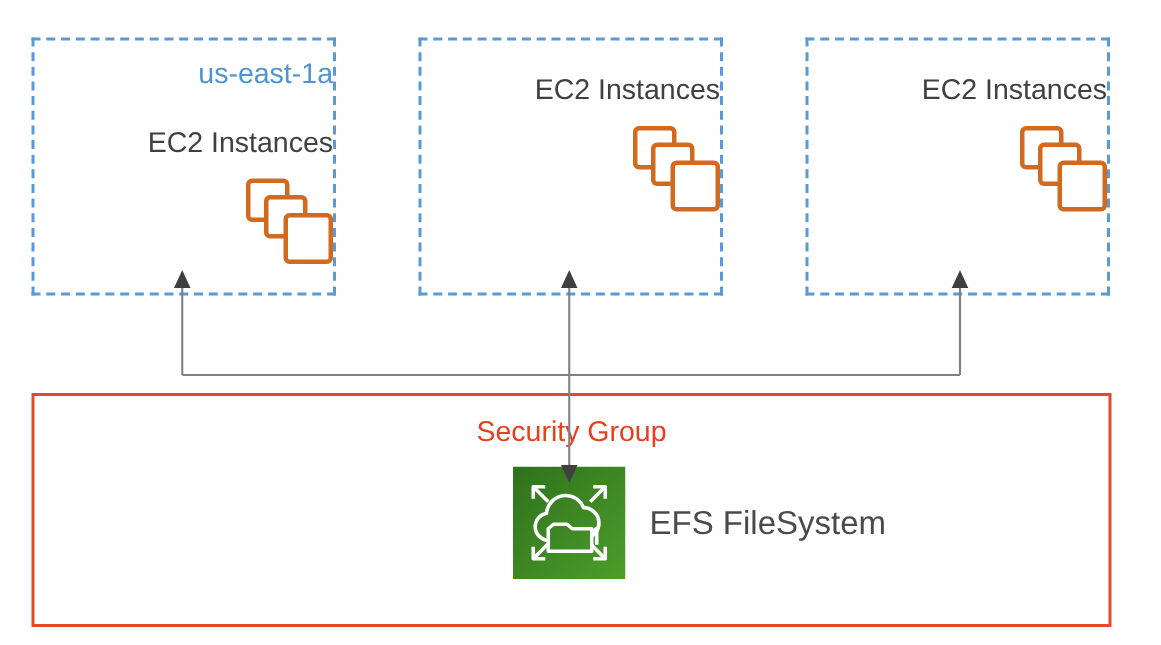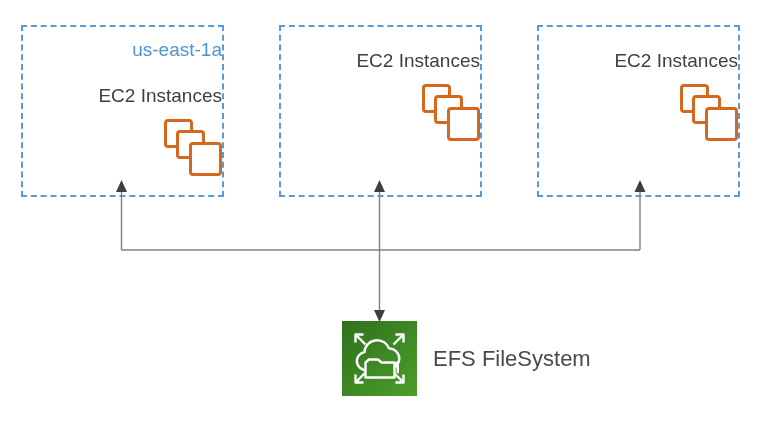--- a/index.html
+++ b/index.html
@@ -29,21 +29,21 @@
     position:absolute;left:21px;top:262px;width:720px;height:156px;
     border:2px solid #E7472C;box-sizing:border-box;z-index:1;
   }
   .sg-label{
     position:relative;z-index:6;margin-top:13px;width:100%;
     text-align:center;font-size:19px;color:#E8401F;line-height:24px;
   }
 
   
   .efs-group{
-    position:absolute;left:342px;top:321px;display:flex;align-items:center;gap:16px;z-index:2;justify-content:flex-end;
+    position:absolute;left:342px;top:311px;display:flex;align-items:center;gap:16px;z-index:2;justify-content:flex-end;
   }
   .efs-label{font-size:22px;color:#4A4A4A;white-space:nowrap;}
 
   
   .connectors{position:absolute;left:0;top:0;width:774px;height:430px;z-index:5;pointer-events:none;}
 </style>
 </head>
 <body>
 
 <div class="canvas">
@@ -84,20 +84,23 @@
 
   <div class="az-box az-c">
     <div class="az-label">EC2 Instances</div>
     <div class="ec2-icon">
       <span class="sq s1"></span>
       <span class="sq s2"></span>
       <span class="sq s3"></span>
     </div>
   </div>
 
+  <div class="sg-box">
+    <div class="sg-label">Security Group</div>
+  </div>
 
   <div class="efs-group">
     <svg width="75" height="75" viewBox="0 0 75 75">
       <defs>
         <linearGradient id="efsg" gradientUnits="userSpaceOnUse" x1="0" y1="0" x2="75" y2="75">
           <stop offset="0" stop-color="#2F711C"></stop>
           <stop offset="1" stop-color="#4C9E2B"></stop>
         </linearGradient>
       </defs>
       <rect width="75" height="75" fill="url(#efsg)"></rect>

